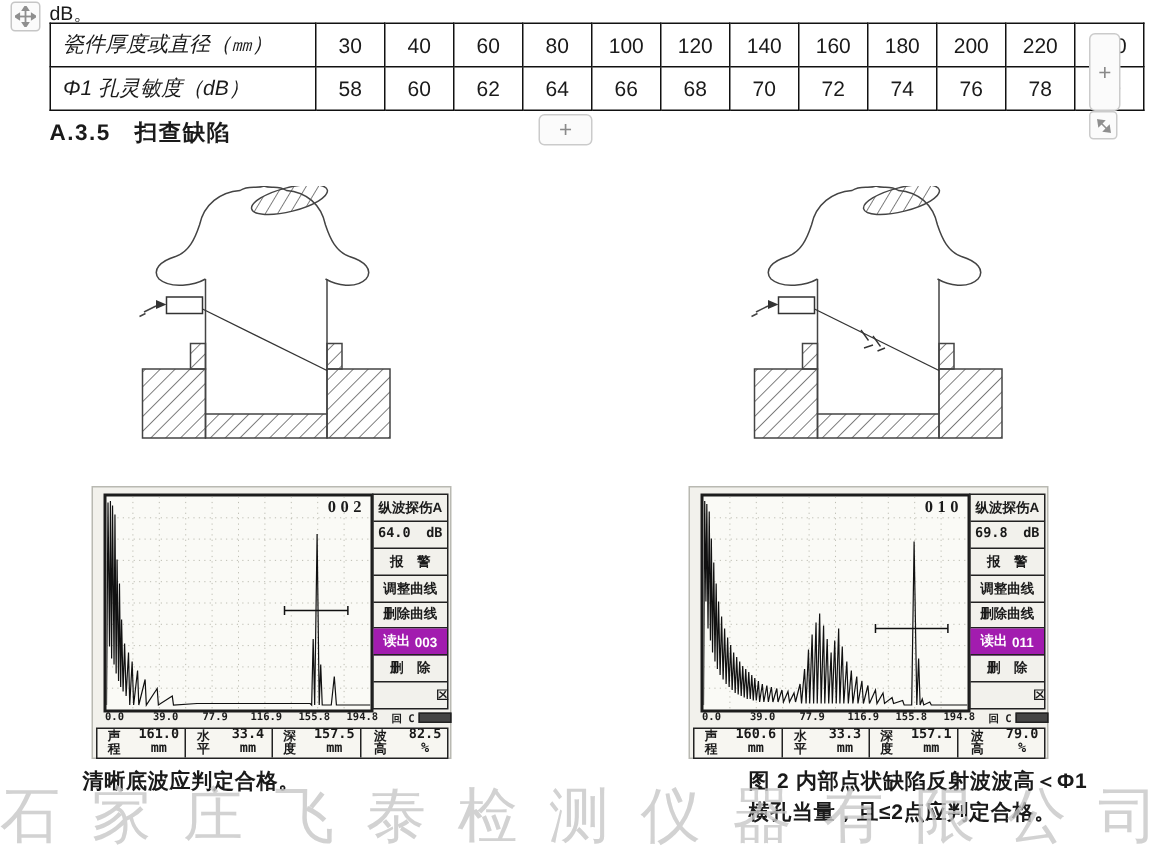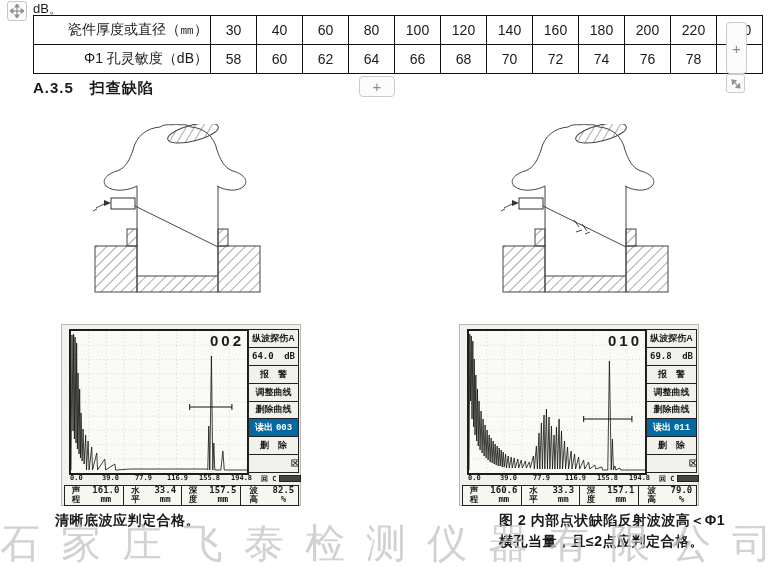--- a/index.html
+++ b/index.html
@@ -9,21 +9,21 @@
 
   
   #corner-text{left:33px;top:0;font-size:13px;}
   #move-handle{left:7px;top:1px;width:18px;height:18px;border:1px solid #c6c6c6;border-radius:3px;
                background:#fbfbfb;display:flex;align-items:center;justify-content:center;}
 
   
   #sens-table{left:33px;top:15px;border-collapse:collapse;table-layout:fixed;}
   #sens-table td{border:1.6px solid #111;height:28px;font-size:14px;text-align:center;
                  font-weight:500;padding:0 2px;white-space:nowrap;}
-  #sens-table td.rowhead{width:166px;text-align:right;padding-left:8px;}
+  #sens-table td.rowhead{width:166px;text-align:left;padding-left:8px;font-style:italic;}
   #sens-table td.val{width:41px;}
 
   .plus-btn{border:1px solid #cbcbcb;border-radius:4px;background:#fbfbfb;color:#8a8a8a;
             display:flex;align-items:center;justify-content:center;font-size:15px;line-height:1;}
   #add-col-btn{left:726px;top:22px;width:19px;height:50px;}
   #add-row-btn{left:359px;top:76px;width:34px;height:19px;}
   #resize-handle{left:726px;top:74px;width:17px;height:17px;border:1px solid #cbcbcb;border-radius:3px;
                  background:#fbfbfb;display:flex;align-items:center;justify-content:center;}
 
   #heading{left:33px;top:79px;font-size:15px;font-weight:bold;letter-spacing:1px;}
@@ -34,29 +34,29 @@
   #diagram1{left:80px;top:124px;}
   #diagram2{left:488px;top:124px;}
 
   
   .scope{width:238px;height:180px;background:#f2f1ec;box-shadow:0 0 0 1px #b9b9b2;}
   #scope1{left:62px;top:325px;}
   #scope2{left:460px;top:325px;}
   .wave-box{position:absolute;left:7px;top:4px;width:176px;height:142px;border:2px solid #1c1c1c;
             background:#fafaf6;}
   .wave-svg{position:absolute;left:0;top:0;width:100%;height:100%;}
-  .screen-no{position:absolute;right:3px;top:1px;font-size:15px;font-weight:bold;letter-spacing:3px;
-             font-family:Liberation Sans, sans-serif;}
+  .screen-no{position:absolute;right:3px;top:1px;font-size:11px;font-weight:bold;letter-spacing:3px;
+             font-family:Liberation Serif, serif;}
   .side{position:absolute;left:186px;top:4px;width:49px;height:142px;border:1px solid #222;
         display:flex;flex-direction:column;font-weight:bold;}
   .side-cell{border-bottom:1px solid #222;flex:1;display:flex;align-items:center;justify-content:center;
              font-size:9px;white-space:nowrap;overflow:hidden;padding:0 12px;}
   .side-cell:last-child{border-bottom:none;margin-left:36px;}
   .side-cell.gain{font-family:"DejaVu Sans Mono",monospace;justify-content:space-between;padding:0 3px;}
-  .side-cell.inv{background:#0369a1;color:#fff;gap:3px;font-family:Liberation Mono, monospace;}
+  .side-cell.inv{background:#a21caf;color:#fff;gap:3px;}
   .side-cell.status{font-size:8px;letter-spacing:4px;}
   .axis{position:absolute;left:7px;top:149px;width:228px;height:9px;font-size:7px;font-weight:bold;
         font-family:"DejaVu Sans Mono",monospace;}
   .axis span{position:absolute;top:0;}
   .axis .t0{left:1px;}  .axis .t1{left:33px;} .axis .t2{left:66px;}
   .axis .t3{left:98px;} .axis .t4{left:130px;}.axis .t5{left:162px;}
   .axis .extra{left:192px;font-size:7px;}
   .axis-bar{position:absolute;left:210px;top:1px;width:20px;height:5px;background:#444;border:1px solid #222;}
   .readouts{position:absolute;left:2px;top:160px;width:233px;height:19px;border:1px solid #222;
             display:flex;background:#f7f6f1;}

